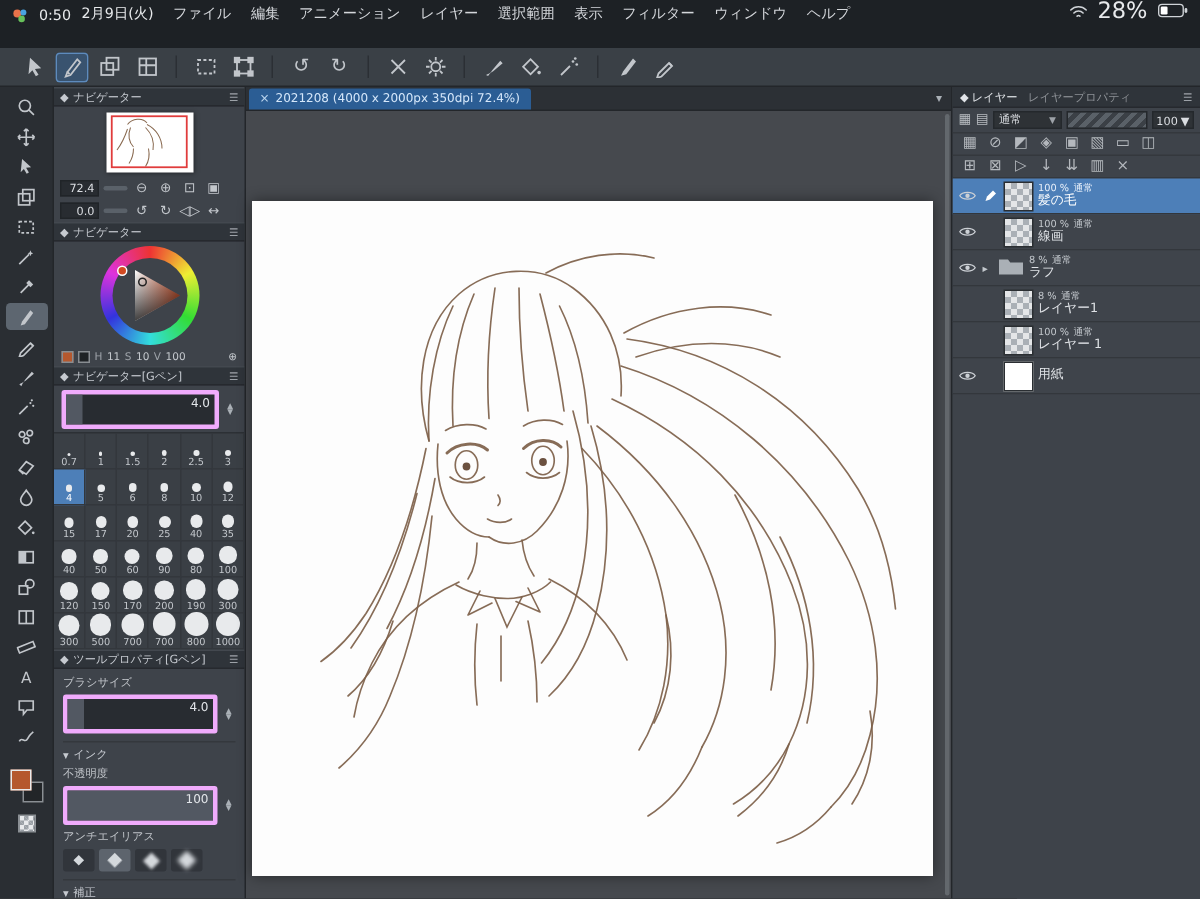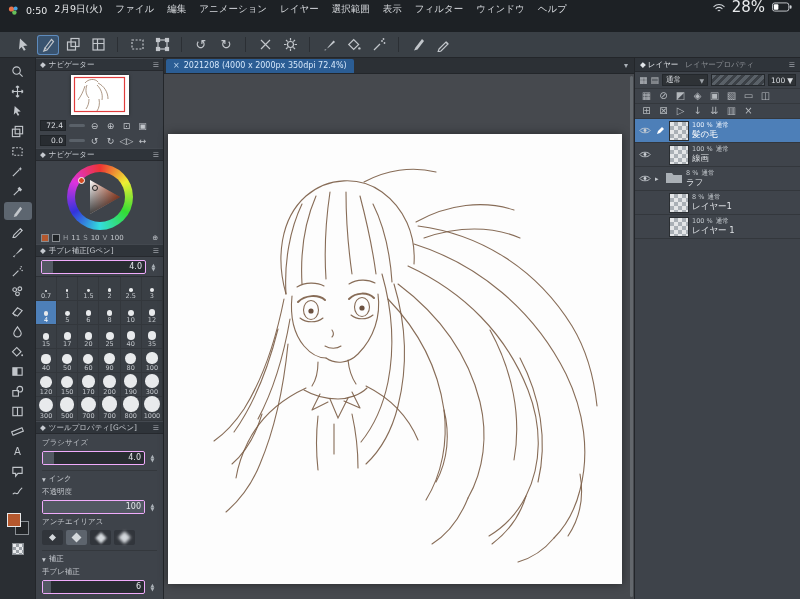--- a/index.html
+++ b/index.html
@@ -54,21 +54,21 @@
   .wheelwrap{position:relative;width:66px;height:66px;margin:3px auto 1px;flex:none}
   .ring{position:absolute;inset:0;border-radius:50%;background:conic-gradient(#e33,#ee3 60deg,#3d3 120deg,#3dd 180deg,#33d 240deg,#d3d 300deg,#e33 360deg)}
   .ringhole{position:absolute;inset:8px;background:var(--c-panel);border-radius:50%}
   .hdot{position:absolute;left:11px;top:13px;width:7px;height:7px;border-radius:50%;background:#d24a22;border:1.5px solid #fff;z-index:3}
   .tdot{position:absolute;left:25px;top:21px;width:6px;height:6px;border-radius:50%;border:1.5px solid #222;z-index:3}
   .tri{position:absolute;inset:0;z-index:2}
   .wfoot{display:flex;align-items:center;gap:3px;padding:0 5px;height:13px;font-size:7px;color:#c3c7cc;flex:none}
   .wsw{width:8px;height:8px;border:1px solid #888d92}
   .wfoot b{font-weight:normal;color:#9da2a8}
   .bsrow{display:flex;align-items:center;gap:3px;padding:3px 5px 2px;flex:none}
-  .srow{position:relative;flex:1;height:14px;background:var(--c-track);border:1px solid #f0abfc;border-radius:2px;overflow:hidden}
+  .srow{position:relative;flex:1;height:26px;background:var(--c-track);border:3px solid #f0abfc;border-radius:2px;overflow:hidden}
   .sfill{position:absolute;left:0;top:0;bottom:0;background:#525862}
   .sval{position:absolute;right:3px;top:0;font-size:8px;color:#e2e5e9;line-height:12px}
   .sstep{width:9px;display:flex;flex-direction:column;align-items:center;color:#aab0b6;font-size:5px;line-height:4px}
   .bgrid{display:grid;grid-template-columns:repeat(6,1fr);background:#3a3f45;border-top:1px solid #2c3035;flex:none}
   .bcell{height:24px;display:flex;flex-direction:column;align-items:center;justify-content:flex-end;padding-bottom:1px;border-right:1px solid #33373c;border-bottom:1px solid #33373c}
   .bdot{background:#e8eaec;border-radius:50%;margin-bottom:1px;flex:none}
   .blab{font-size:6.5px;color:#c3c7cc;line-height:1;white-space:nowrap}
   .bcell.sel{background:var(--c-sel)} .bcell.sel .blab{color:#fff}
   .tpbody{padding:4px 6px 0;font-size:7.5px;color:#c0c4c9;display:flex;flex-direction:column;gap:3px;flex:1}
   .tpsec{display:flex;align-items:center;gap:3px;margin-top:2px;border-top:1px solid #34383d;padding-top:3px;color:#c6cad0}
@@ -454,21 +454,21 @@
           <span>11</span>
         <b>S</b>
           <span>10</span>
         <b>V</b>
           <span>100</span>
         <span style="margin-left:auto">⊕</span>
       </div>
 
       <div class="phead">
           <span>◆</span>
-          <span>手ブレ補正[Gペン]</span>
+          <span>ナビゲーター[Gペン]</span>
           <span class="phmenu">☰</span>
         </div>
       <div class="bsrow">
         <span class="srow">
             <span class="sfill" style="width:11%"></span>
             <span class="sval">4.0</span>
           </span>
         <span class="sstep">
             <span>▲</span>
             <span>▼</span>
@@ -885,17 +885,30 @@
         <span class="lpen"></span>
         <span class="lthumb"></span>
         <span class="ltext">
             <span class="lmeta">
               <span>100 %</span>
               <span>通常</span>
             </span>
             <span class="lname">レイヤー 1</span>
           </span>
       </div>
+      <div class="lrow">
+        <span class="leye">
+            <svg viewBox="0 0 14 10">
+              <path d="M1 5C3 1.5 11 1.5 13 5C11 8.5 3 8.5 1 5z"></path>
+              <circle cx="7" cy="5" r="1.7" fill="#ccd0d5" stroke="none"></circle>
+            </svg>
+          </span>
+        <span class="lpen"></span>
+        <span class="lthumb paper"></span>
+        <span class="ltext">
+            <span class="lname">用紙</span>
+          </span>
+      </div>
       <div id="listfill"></div>
     </div>
 
   </div>
 </div>
 
 </body></html>

